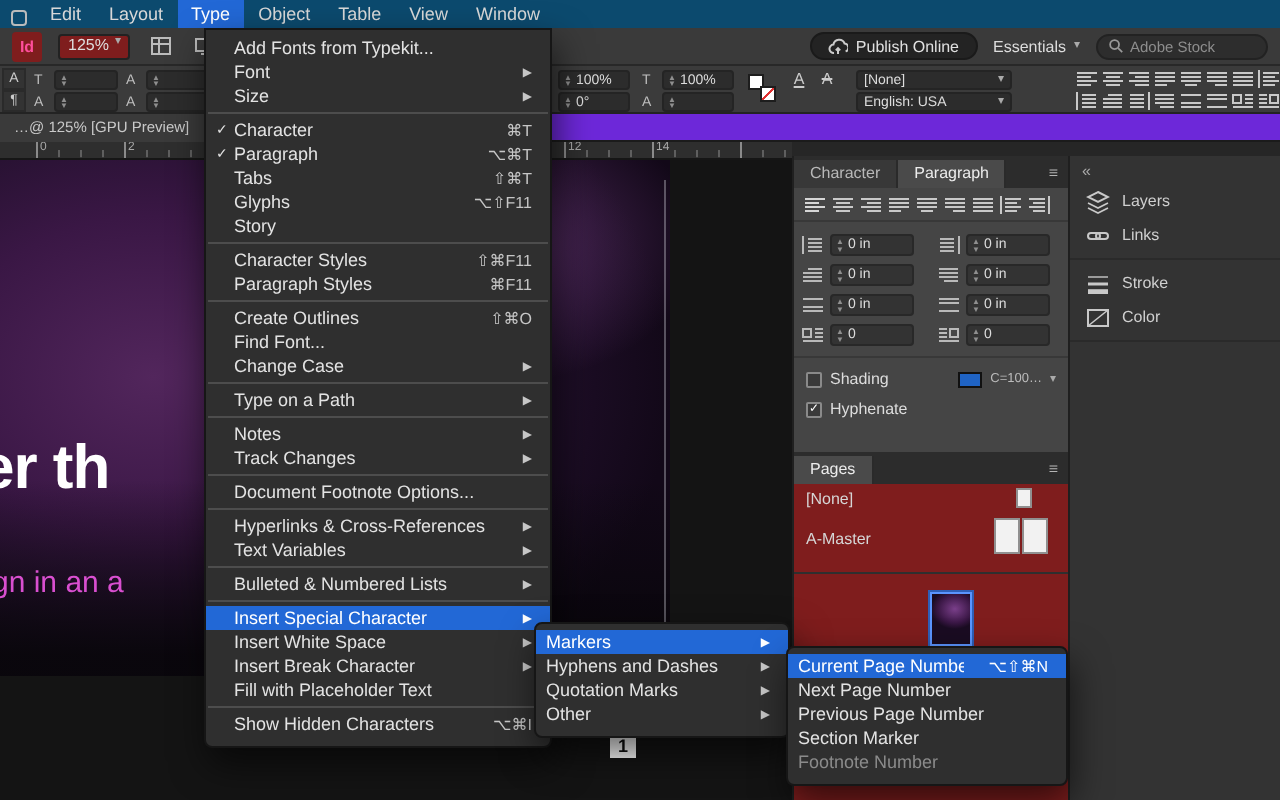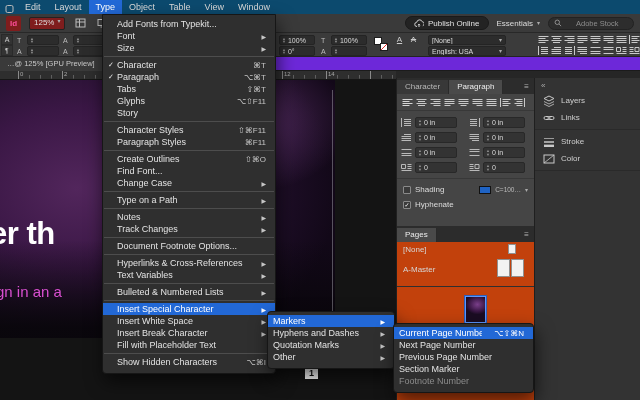--- a/index.html
+++ b/index.html
@@ -15,21 +15,21 @@
 
 
 .appbar{position:absolute;left:0;top:14px;right:0;height:19px;background:#3a3a3a;border-bottom:1px solid #282828;display:flex;align-items:center;gap:8px;padding:0 6px;z-index:20}
 .idlogo{width:15px;height:15px;background:#7f1d1d;border-radius:2px;color:#ff4e9b;font-size:8px;font-weight:bold;display:flex;align-items:center;justify-content:center;flex:none}
 .zoomctl{height:13px;background:#7f1d1d;border:1px solid #222;border-radius:2px;display:flex;align-items:flex-start;gap:3px;padding:0 4px;font-size:8px;color:#ddd}
 .caret{font-size:6px;color:#aaa;line-height:1}
 .abicon{width:14px;height:13px;display:flex;align-items:center;justify-content:center}
 .spacer{flex:1}
 .publish{height:14px;border-radius:8px;background:#232323;border:1px solid #1a1a1a;display:flex;align-items:center;gap:4px;padding:0 8px;font-size:8px;color:#e0e0e0;white-space:nowrap}
 .workspace{display:flex;align-items:center;gap:4px;font-size:8px;color:#ddd;white-space:nowrap}
-.searchbox{width:86px;height:13px;background:#2d2d2d;border:1px solid #222;border-radius:7px;display:flex;align-items:center;gap:14px;padding:0 5px}
+.searchbox{width:86px;height:13px;background:#2d2d2d;border:1px solid #222;border-radius:7px;display:flex;align-items:center;gap:3px;padding:0 5px}
 .searchbox input{flex:1;min-width:0;background:transparent;border:none;outline:none;font-size:7.5px;color:#ccc;font-family:inherit}
 .searchbox input::placeholder{color:#8d8d8d}
 
 
 .cpanel{position:absolute;left:0;top:33px;right:0;height:24px;background:#3b3b3b;border-bottom:1px solid #232323;z-index:10}
 .cpt{position:absolute;width:12px;height:11px;left:1px;background:#333;color:#ccc;font-size:7px;display:flex;align-items:center;justify-content:center;border:1px solid #2a2a2a}
 .cpico{position:absolute;color:#bdbdbd;font-size:7px;line-height:9px}
 .ital{font-style:italic}
 .cpf{position:absolute;height:10px;background:#2c2c2c;border:1px solid #242424;border-radius:2px;display:flex;align-items:center;gap:2px;padding:0 2px;color:#ddd;font-size:7px}
 .spin{display:flex;flex-direction:column;justify-content:center}
@@ -59,21 +59,21 @@
  radial-gradient(140px 100px at 78% 16%,rgba(150,80,170,.45),transparent 70%),
  radial-gradient(260px 200px at 32% 42%,#52265c 0%,#3a1745 40%,#22102c 70%,#120818 100%)}
 .photo::after{content:"";position:absolute;inset:0;background:linear-gradient(180deg,transparent 62%,rgba(8,6,10,.92) 96%)}
 .headline{position:absolute;left:-10px;top:136px;font-size:31px;font-weight:800;color:#fff;letter-spacing:-.5px;white-space:nowrap}
 .subline{position:absolute;left:-4px;top:203px;font-size:15px;font-weight:500;color:#d94fd0;white-space:nowrap}
 .guide{position:absolute;left:332px;top:10px;width:1px;height:252px;background:rgba(220,220,230,.35)}
 .pagebox{position:absolute;left:305px;top:286px;width:13px;height:13px;background:#fff;color:#111;font-size:9px;font-weight:bold;display:flex;align-items:center;justify-content:center}
 
 
 .rp1{position:absolute;left:396px;top:78px;width:138px;height:148px;background:#454545;border-left:1px solid #202020;z-index:10}
-.rp2{position:absolute;left:396px;top:226px;width:138px;height:174px;background:#c2410c;border-left:1px solid #202020;z-index:10}
+.rp2{position:absolute;left:396px;top:226px;width:138px;height:174px;background:#7f1d1d;border-left:1px solid #202020;z-index:10}
 .ptabs{height:16px;background:#2c2c2c;display:flex;align-items:flex-end}
 .ptab{height:14px;line-height:14px;padding:0 8px;font-size:8px;color:#b8b8b8;background:#383838;border-right:1px solid #2a2a2a;white-space:nowrap}
 .ptab.on{background:#4a4a4a;color:#ececec}
 .pmenu{margin-left:auto;color:#b5b5b5;font-size:8px;padding:0 5px;height:14px;line-height:14px}
 .alrow{display:flex;gap:3px;align-items:center;padding:4px 5px 3px;border-bottom:1px solid #383838}
 .fgrid{padding:4px 4px 2px;display:grid;grid-template-columns:12px 42px 8px 12px 42px;grid-auto-rows:15px;align-items:center;column-gap:2px}
 .picon{display:flex}
 .pf{height:11px;background:#333;border:1px solid #282828;border-radius:2px;display:flex;align-items:center;gap:2px;padding:0 2px;font-size:7px;color:#ddd}
 .psep{height:1px;background:#383838;margin:1px 0 3px}
 .prow{display:flex;align-items:center;gap:4px;padding:3px 6px;font-size:8px;color:#ddd}

